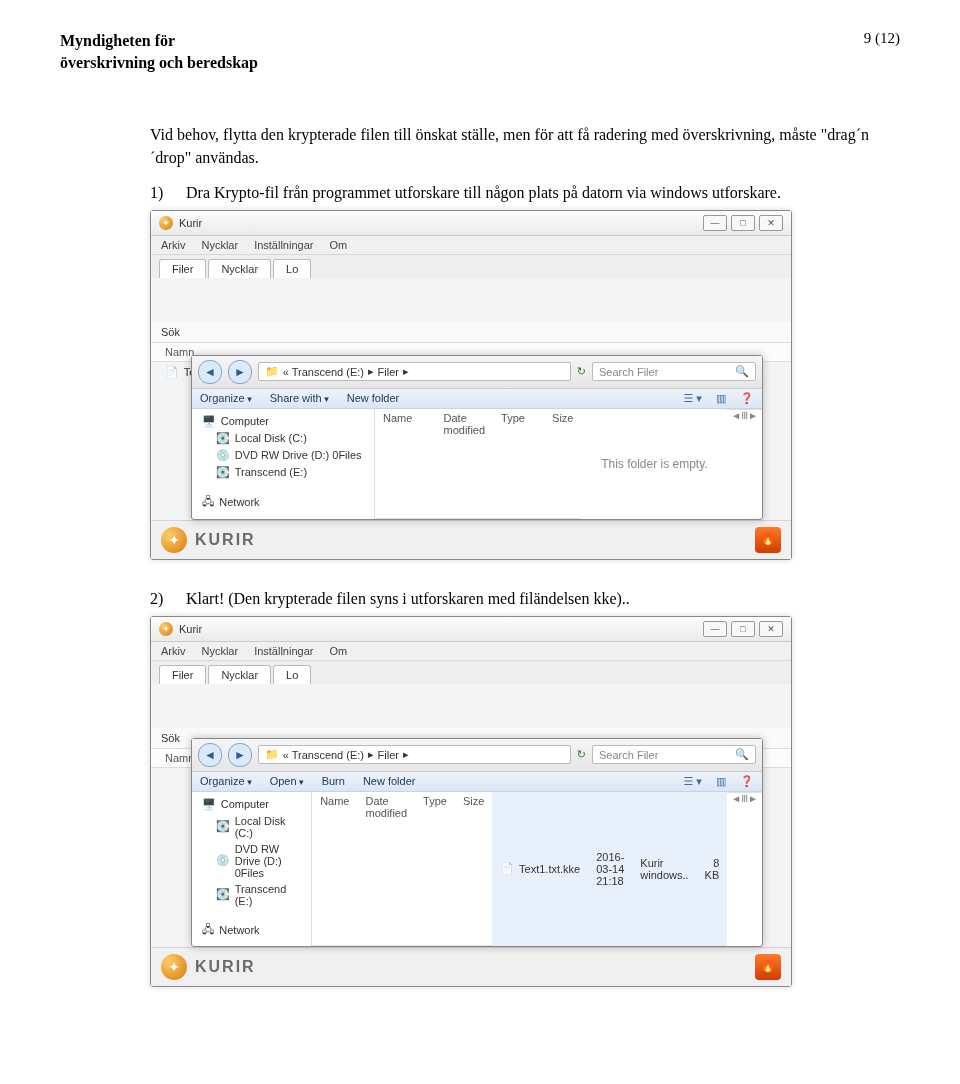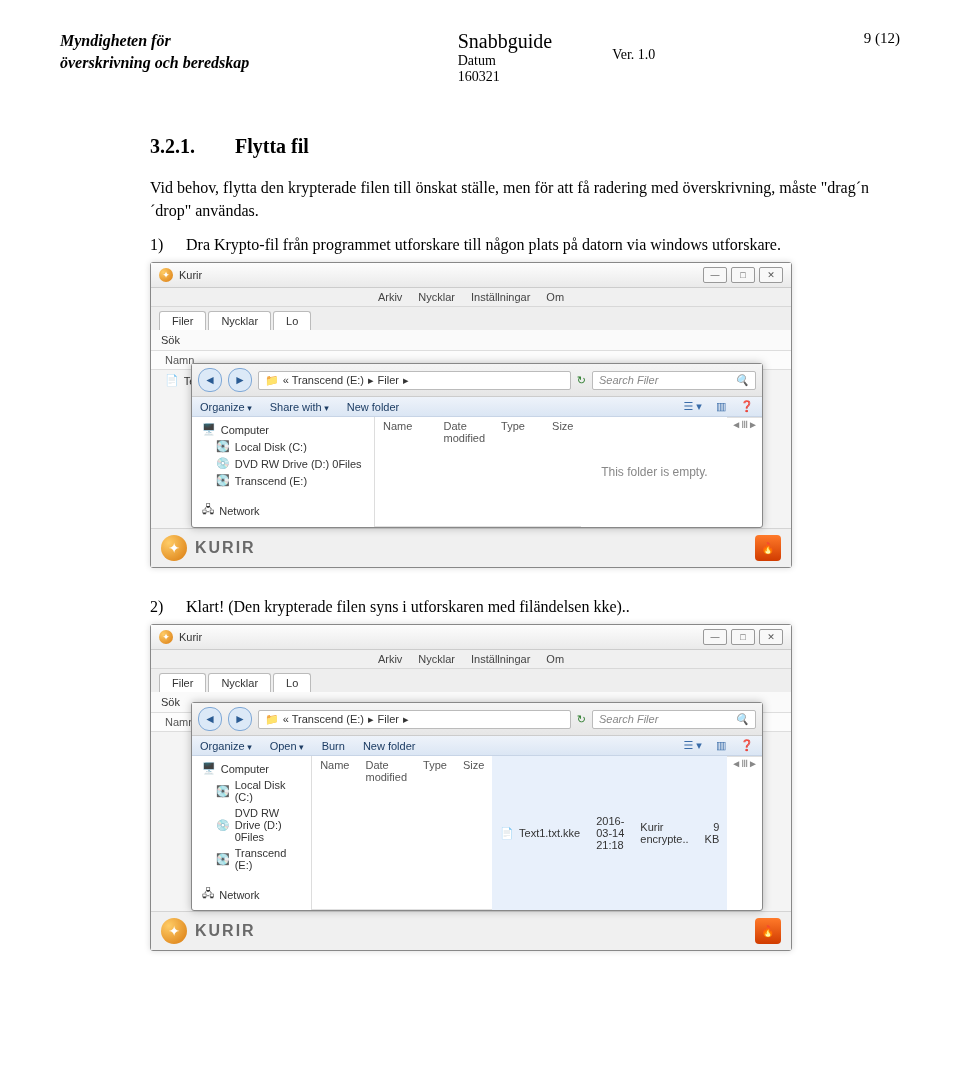--- a/index.html
+++ b/index.html
@@ -14,21 +14,20 @@
   .header-row {
     display: flex;
     justify-content: space-between;
     align-items: flex-start;
     margin-bottom: 50px;
   }
   .org {
     font-weight: bold;
     font-size: 16px;
     line-height: 1.35;
-    font-style: italic;
   }
   .doc-meta {
     display: flex;
     gap: 60px;
     font-size: 15px;
   }
   .doc-meta .col1 .title {
     font-size: 20px;
   }
   .doc-meta .small {
@@ -103,21 +102,20 @@
     font-size: 9px;
     color: #555;
   }
   .menubar {
     padding: 3px 10px;
     background: #f0f0f0;
     border-bottom: 1px solid #d8d8d8;
     display: flex;
     gap: 16px;
     color: #444;
-    justify-content: center;
   }
   .tabs {
     display: flex;
     gap: 2px;
     padding: 4px 8px 0 8px;
     background: #eee;
   }
   .tab {
     padding: 3px 12px;
     background: #fff;
@@ -125,20 +123,21 @@
     border-bottom: none;
     border-radius: 3px 3px 0 0;
     font-size: 11px;
   }
   .sok-row {
     padding: 4px 10px;
     background: #fafafa;
     display: flex;
     gap: 8px;
     align-items: center;
+    margin-top: 44px;
   }
   .filelist-head {
     display: flex;
     gap: 40px;
     padding: 3px 14px;
     background: #fcfcfc;
     border-top: 1px solid #ddd;
     border-bottom: 1px solid #ddd;
     color: #555;
     font-size: 11px;
@@ -190,21 +189,20 @@
     padding: 2px 6px;
     border-radius: 2px;
   }
   .search-box {
     width: 150px;
     background: #fff;
     border: 1px solid #bbb;
     padding: 2px 6px;
     border-radius: 2px;
     color: #888;
-    font-style: italic;
     display:flex;
     justify-content:space-between;
     align-items:center;
   }
   .exp-toolbar {
     display: flex;
     justify-content: space-between;
     background: linear-gradient(#eef3fa, #dbe6f4);
     border-bottom: 1px solid #c7d4e6;
     padding: 3px 8px;
@@ -317,40 +315,25 @@
   .row-file > div { padding:3px 8px; }
 </style>
 </head>
 <body>
 
 <div class="header-row">
   <div class="org">
     <div>Myndigheten för</div>
     <div>överskrivning och beredskap</div>
   </div>
-  <div class="doc-meta">
-    <div class="col1">
-      <div class="title">Snabbguide</div>
-      <div class="small">Datum</div>
-      <div class="small">160321</div>
-    </div>
-    <div class="col2">
-      <div>&nbsp;</div>
-      <div class="small">Ver. 1.0</div>
-    </div>
-  </div>
   <div class="page-num">9 (12)</div>
 </div>
 
 <div class="content">
 
-  <div class="h3row">
-    <span>3.2.1.</span>
-    <span>Flytta fil</span>
-  </div>
 
   <div class="para">Vid behov, flytta den krypterade filen till önskat ställe, men för att få radering med överskrivning, måste "drag´n´drop" användas.</div>
 
   <div class="list-item">
     <span class="num">1)</span>
     <span><span class="bold">Dra</span><span> Krypto-fil från programmet utforskare till någon plats på datorn via windows utforskare.</span></span>
   </div>
 
   <div class="screenshot">
     <div class="win-title">
@@ -564,22 +547,22 @@
             <div class="c2">Date modified</div>
             <div class="c3">Type</div>
             <div class="c4">Size</div>
           </div>
           <div class="row-file" style="background:#e8f0fb;">
             <div class="c1" style="display:flex;align-items:center;gap:5px;">
               <span class="ico" style="color:#d98a2b;">📄</span>
               <span>Text1.txt.kke</span>
             </div>
             <div class="c2">2016-03-14 21:18</div>
-            <div class="c3">Kurir encrypte..</div>
-            <div class="c4">9 KB</div>
+            <div class="c3">Kurir windows..</div>
+            <div class="c4">8 KB</div>
           </div>
           <div style="flex:1"></div>
           <div class="scroll-stub">
               <span>◄</span>
               <span>Ⅲ</span>
               <span>►</span>
             </div>
         </div>
       </div>
     </div>

